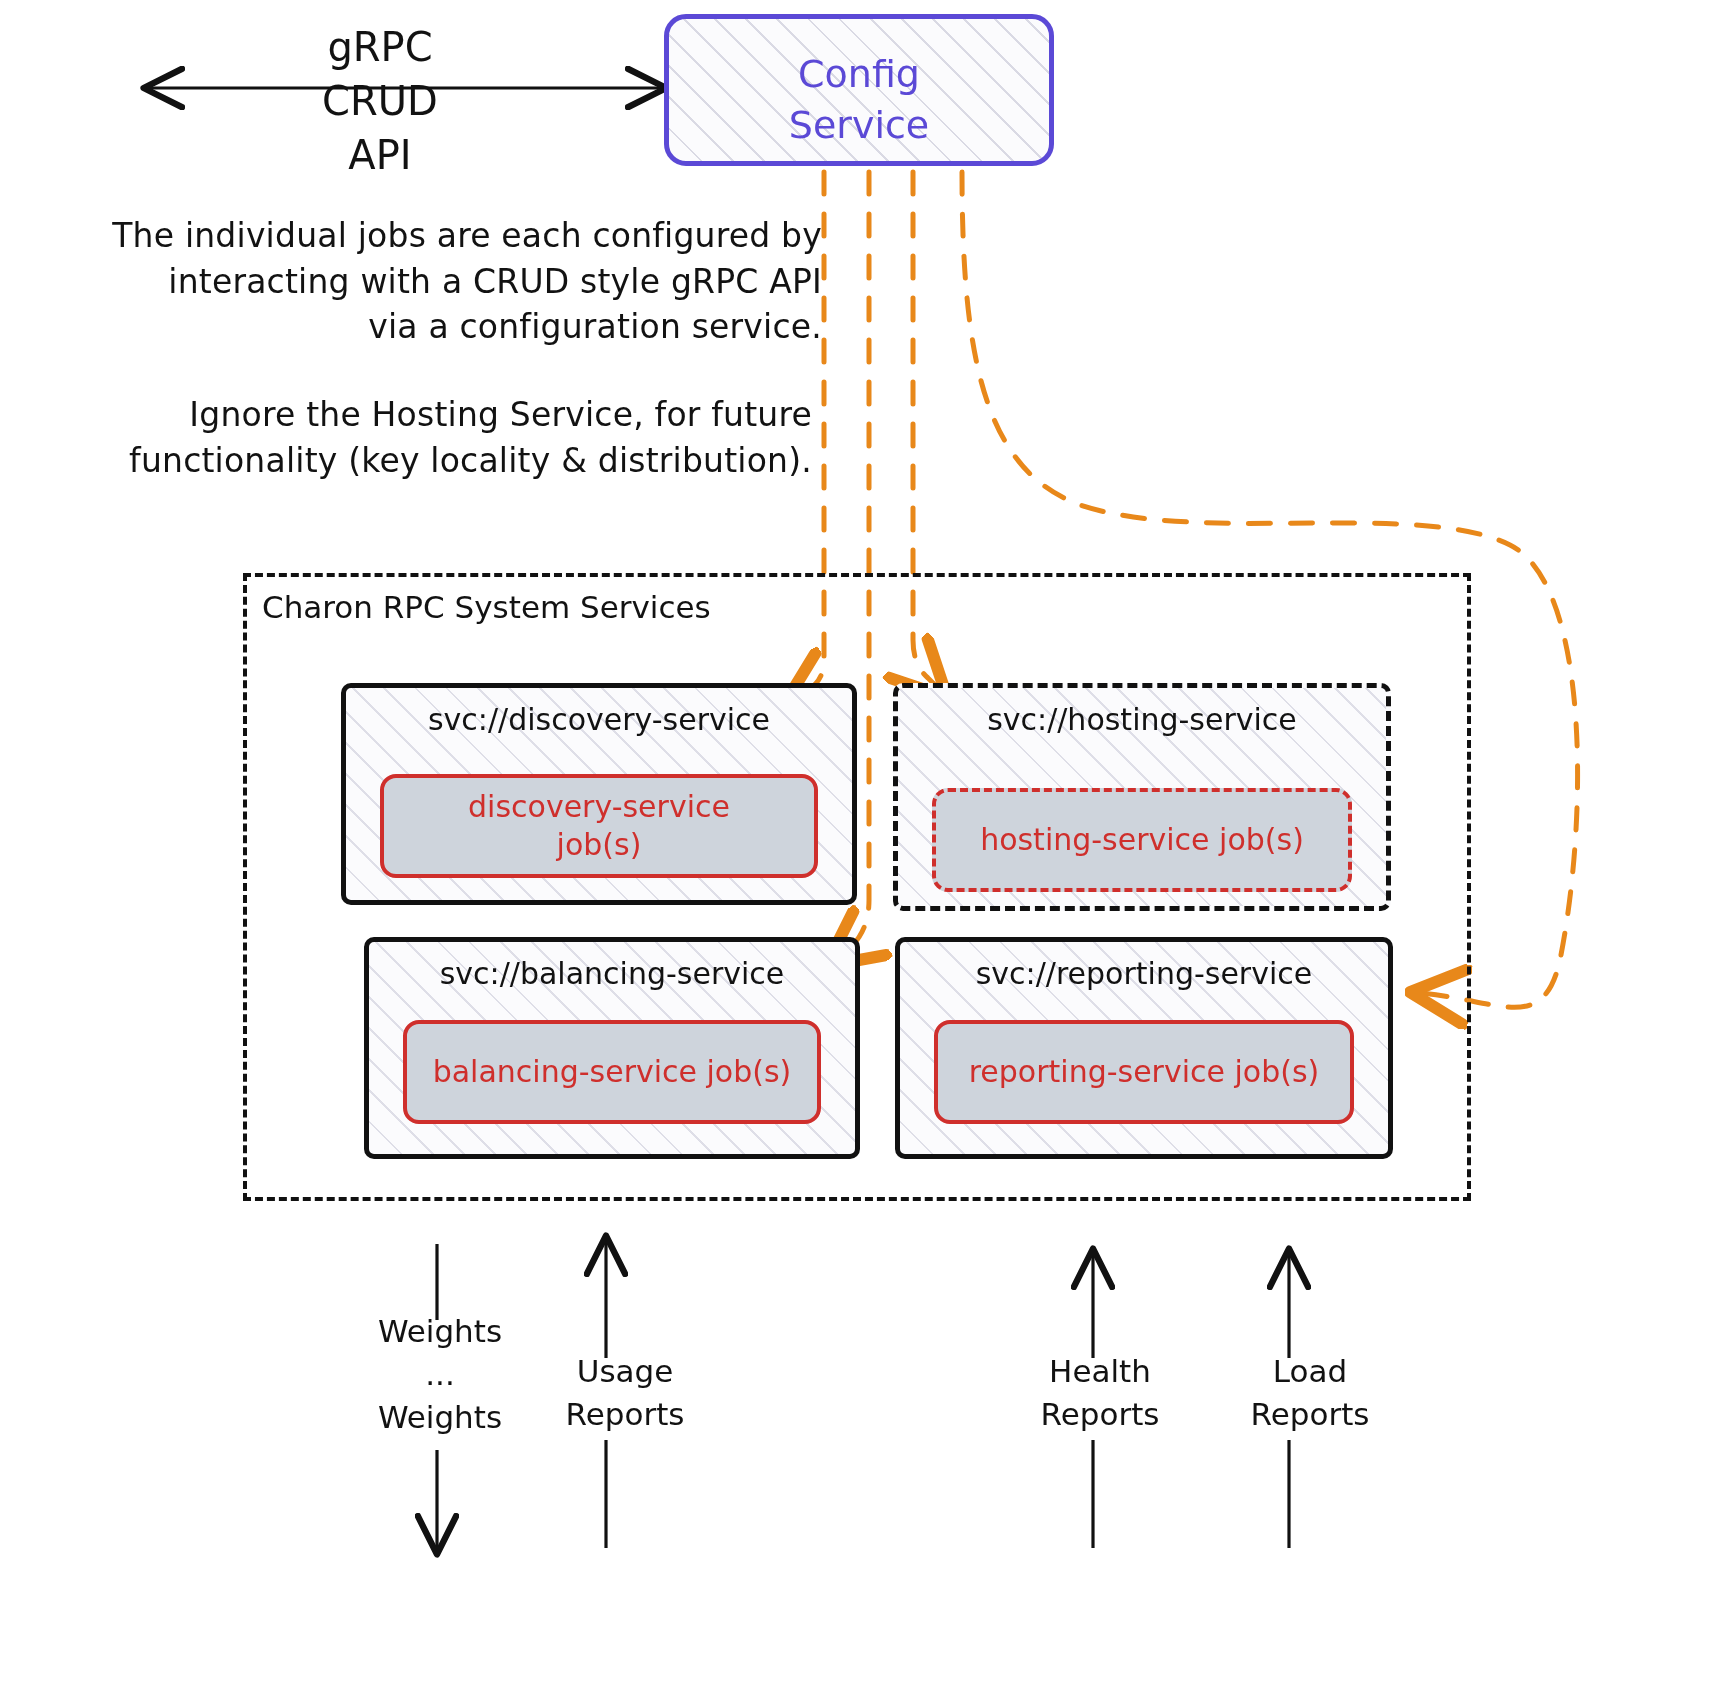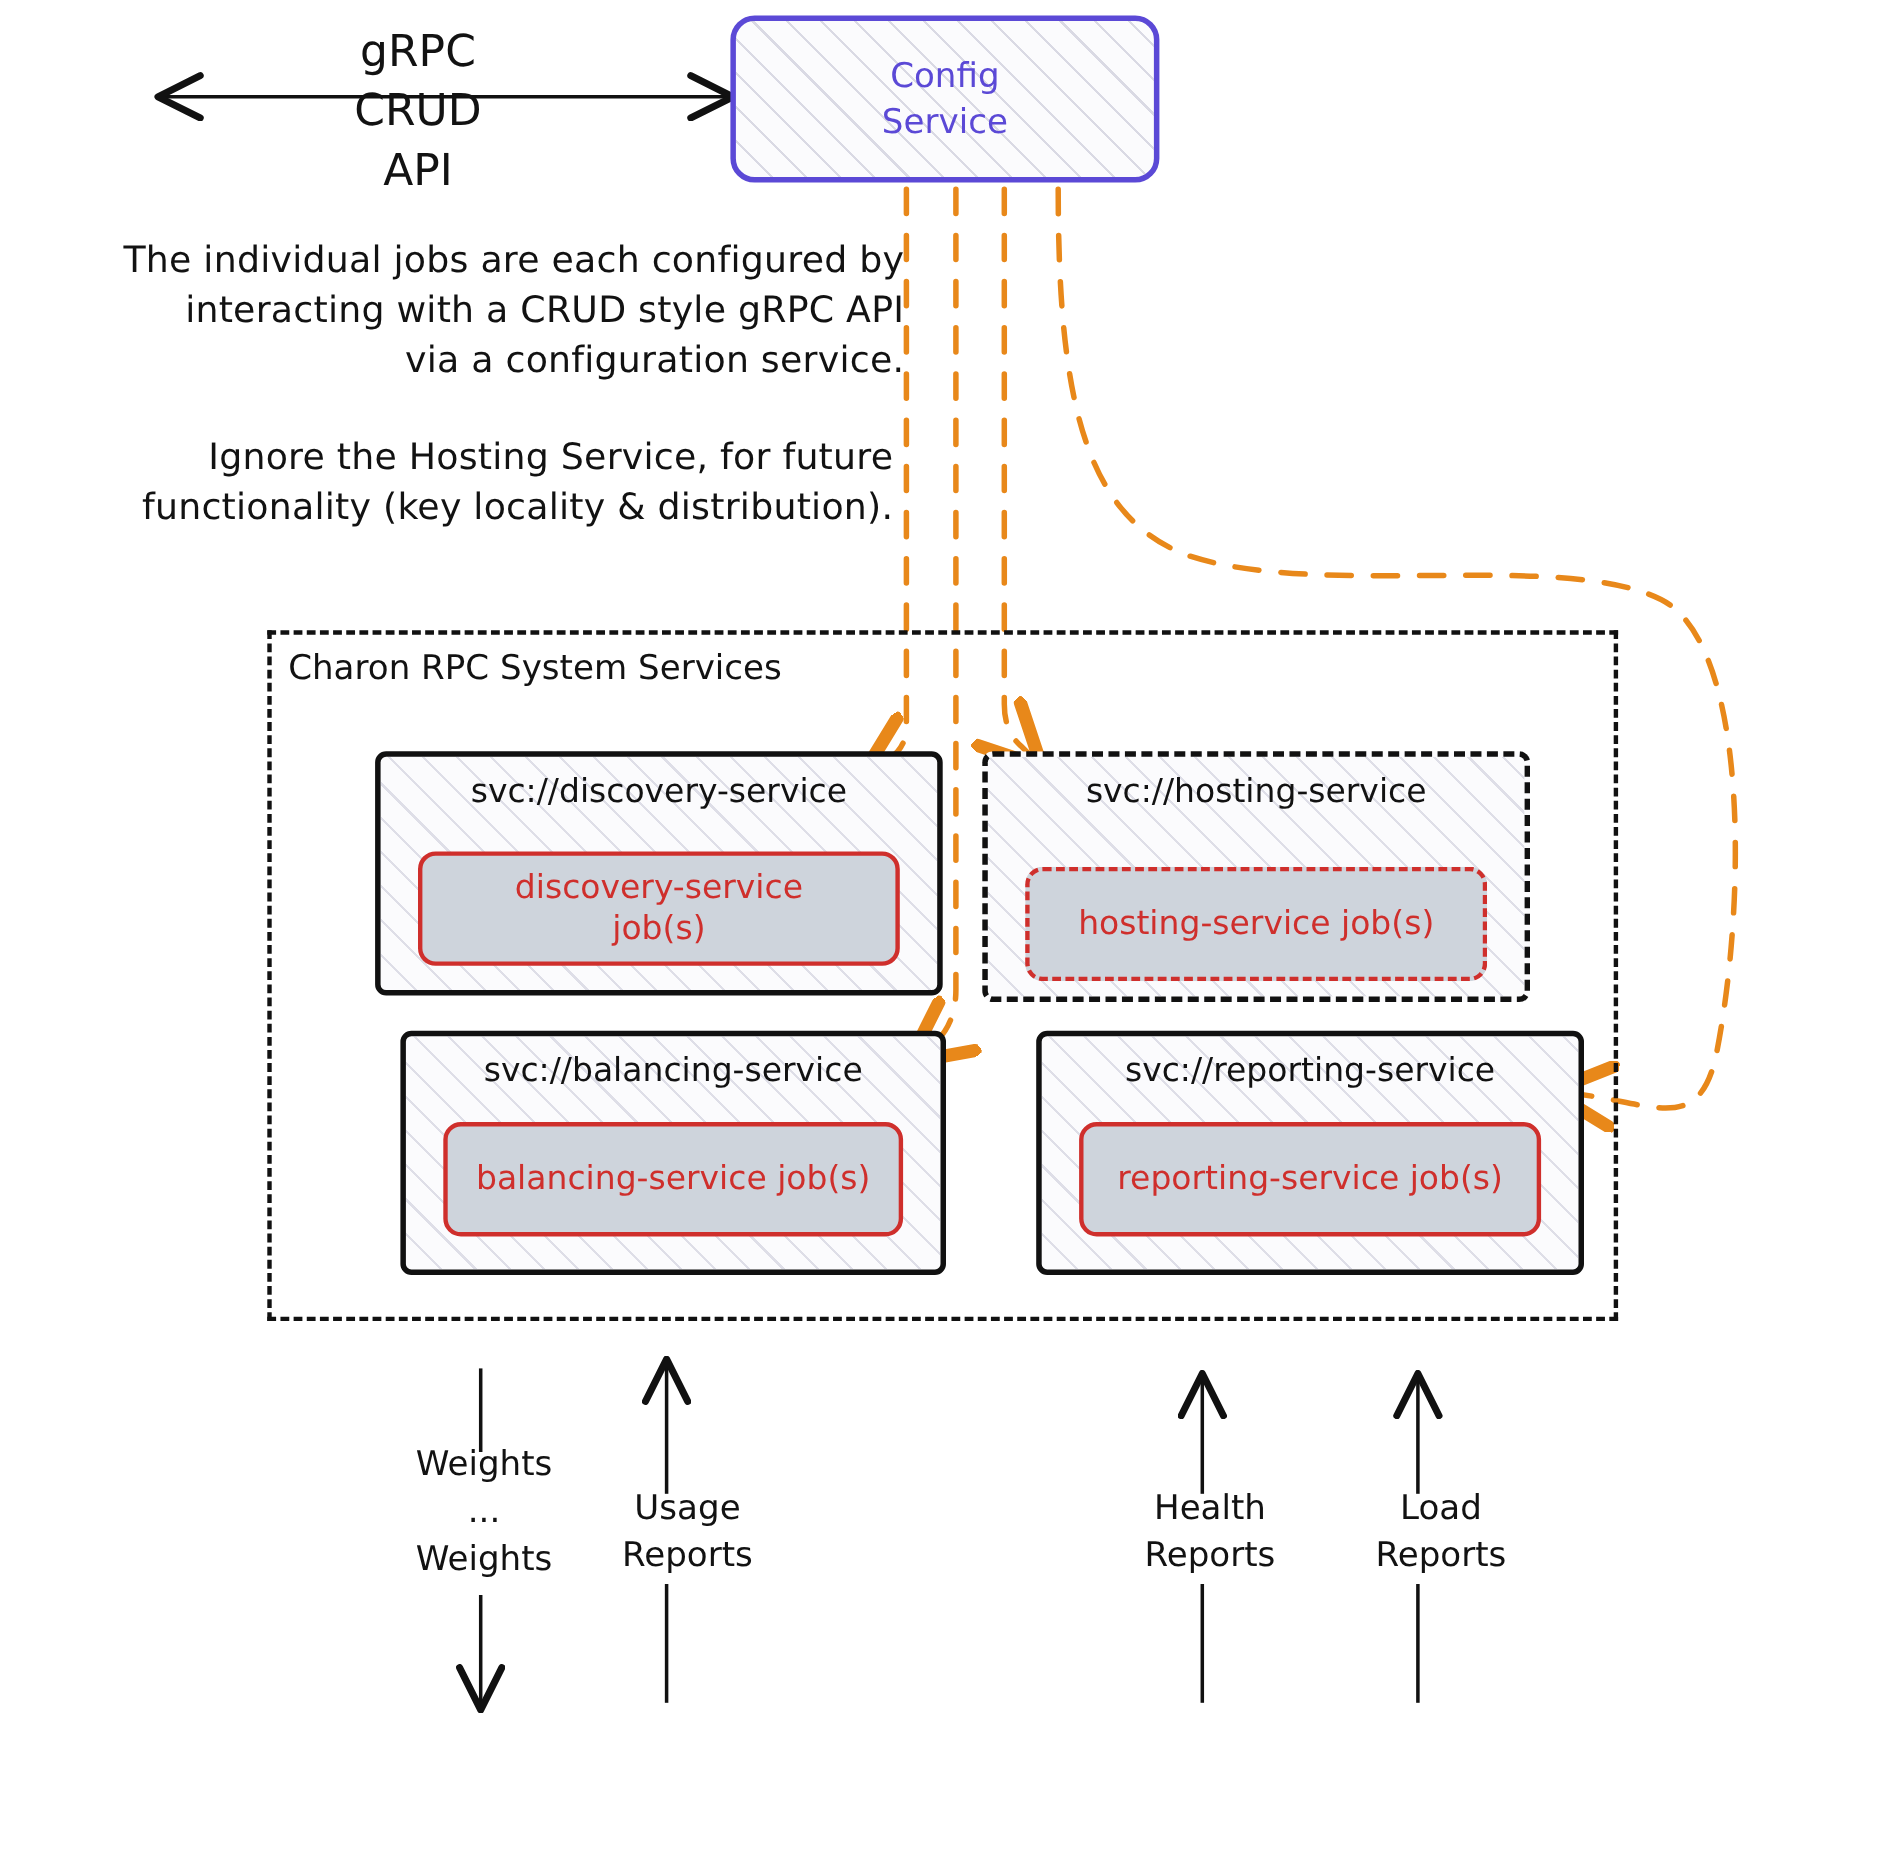--- a/index.html
+++ b/index.html
@@ -72,21 +72,21 @@
     background-image: repeating-linear-gradient(
       45deg,
       rgba(140,140,170,0.30) 0px,
       rgba(140,140,170,0.30) 2px,
       rgba(255,255,255,0) 2px,
       rgba(255,255,255,0) 22px);
   }
   #config-service .cs-label {
     position: relative;
     color: #5b49d6;
-    font-size: 31px;
+    font-size: 38px;
     line-height: 1.35;
     text-align: center;
     padding-top: 30px;
     white-space: pre-line;
   }
 
   
   #system-group {
     position: absolute;
     left: 243px;
@@ -152,21 +152,21 @@
   }
   .job-box.solid { border: 4px solid #cf2f2c; }
   .job-box.dashed { border: 4px dashed #cf2f2c; margin-top: 12px; }
 
   #card-discovery { left: 341px; top: 683px; width: 516px; height: 222px; }
   #card-discovery .job-box { top: 86px; height: 104px; }
   #card-hosting   { left: 893px; top: 683px; width: 498px; height: 228px; }
   #card-hosting .job-box { top: 88px; height: 104px; }
   #card-balancing { left: 364px; top: 937px; width: 496px; height: 222px; }
   #card-balancing .job-box { top: 78px; height: 104px; }
-  #card-reporting { left: 895px; top: 937px; width: 498px; height: 222px; margin-left: 47px; }
+  #card-reporting { left: 895px; top: 937px; width: 498px; height: 222px; }
   #card-reporting .job-box { top: 78px; height: 104px; }
 
   
   .flow-label {
     position: absolute;
     font-size: 31px;
     line-height: 1.38;
     color: #121212;
     text-align: center;
     white-space: pre-line;

